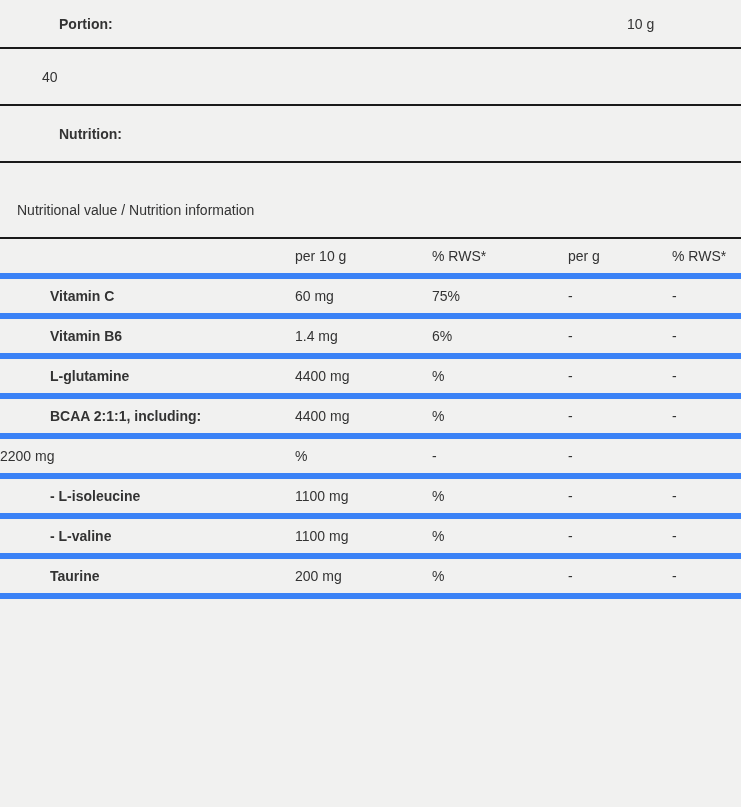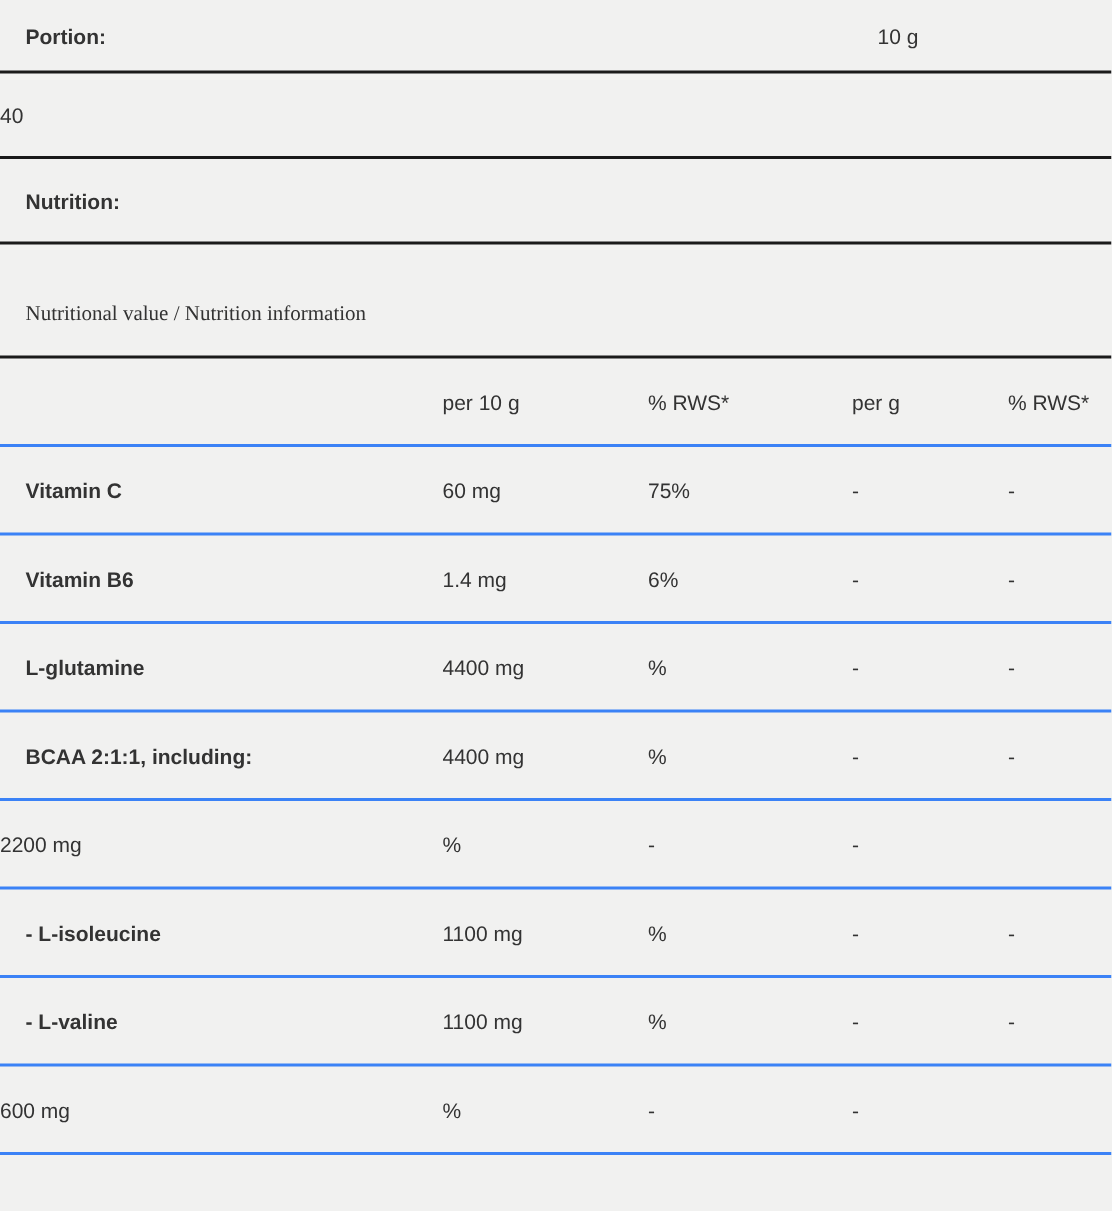--- a/index.html
+++ b/index.html
@@ -16,52 +16,53 @@
     color: #333333;
   }
   
   .info-table { width: 741px; }
   .info-row {
     display: flex;
     align-items: center;
     height: 57px;
     box-sizing: border-box;
     border-bottom: 2px solid #1a1a1a;
+    padding-left: 42px;
   }
   .info-row:first-child { height: 49px; }
   .info-label {
     flex: 0 0 585px;
     padding-left: 17px;
     box-sizing: border-box;
     font-weight: bold;
   }
   .info-value { flex: 1; }
 
   
   .nutrition-table { width: 741px; margin-top: 20px; }
   .section-title-row {
     display: flex;
     align-items: center;
     height: 56px;
     box-sizing: border-box;
     border-bottom: 2px solid #1a1a1a;
     padding-left: 17px;
-    font-family: Liberation Serif, serif;
   }
   .n-row {
     display: grid;
     grid-template-columns: 295px 137px 136px 104px 1fr;
     align-items: center;
-    height: 59px;
+    height: 40px;
     box-sizing: border-box;
-    border-bottom: 2px solid #3b82f6;
+    border-bottom: 6px solid #3b82f6;
   }
   .n-row .label-cell {
     padding-left: 17px;
     font-weight: bold;
+    margin-left: 33px;
   }
   .n-row.header-row .label-cell { font-weight: normal; }
   .cell { font-weight: normal; }
 </style>
 </head>
 <body>
 
 <div class="info-table">
   <div class="info-row">
     <div class="info-label">Portion:</div>
@@ -138,19 +139,20 @@
 
   <div class="n-row">
     <div class="label-cell">- L-valine</div>
     <div class="cell">1100 mg</div>
     <div class="cell">%</div>
     <div class="cell">-</div>
     <div class="cell">-</div>
   </div>
 
   <div class="n-row">
-    <div class="cell">600 mg</div>
+    <div class="label-cell">Taurine</div>
+    <div class="cell">200 mg</div>
     <div class="cell">%</div>
     <div class="cell">-</div>
     <div class="cell">-</div>
   </div>
 
 </div>
 
 </body></html>

